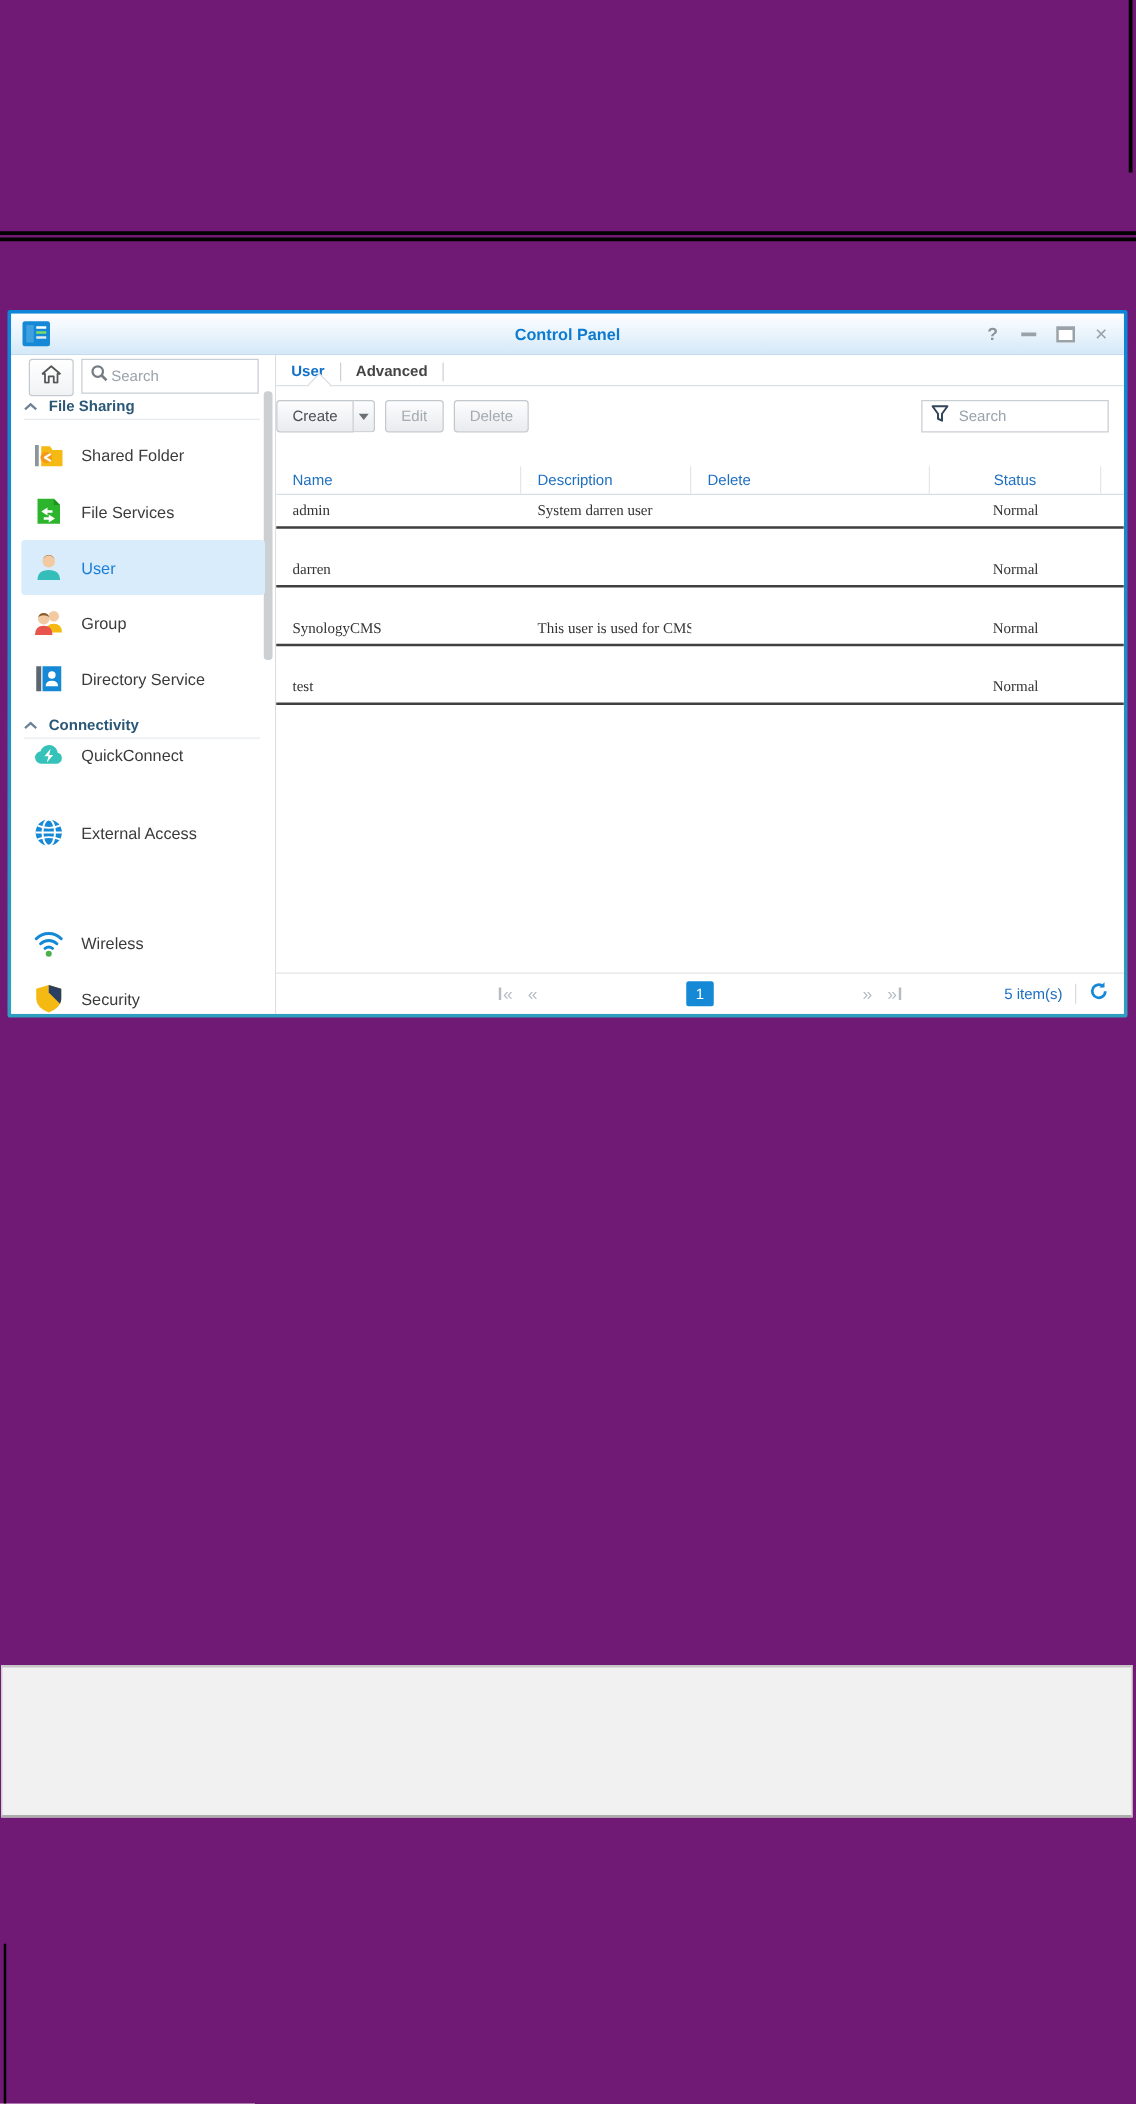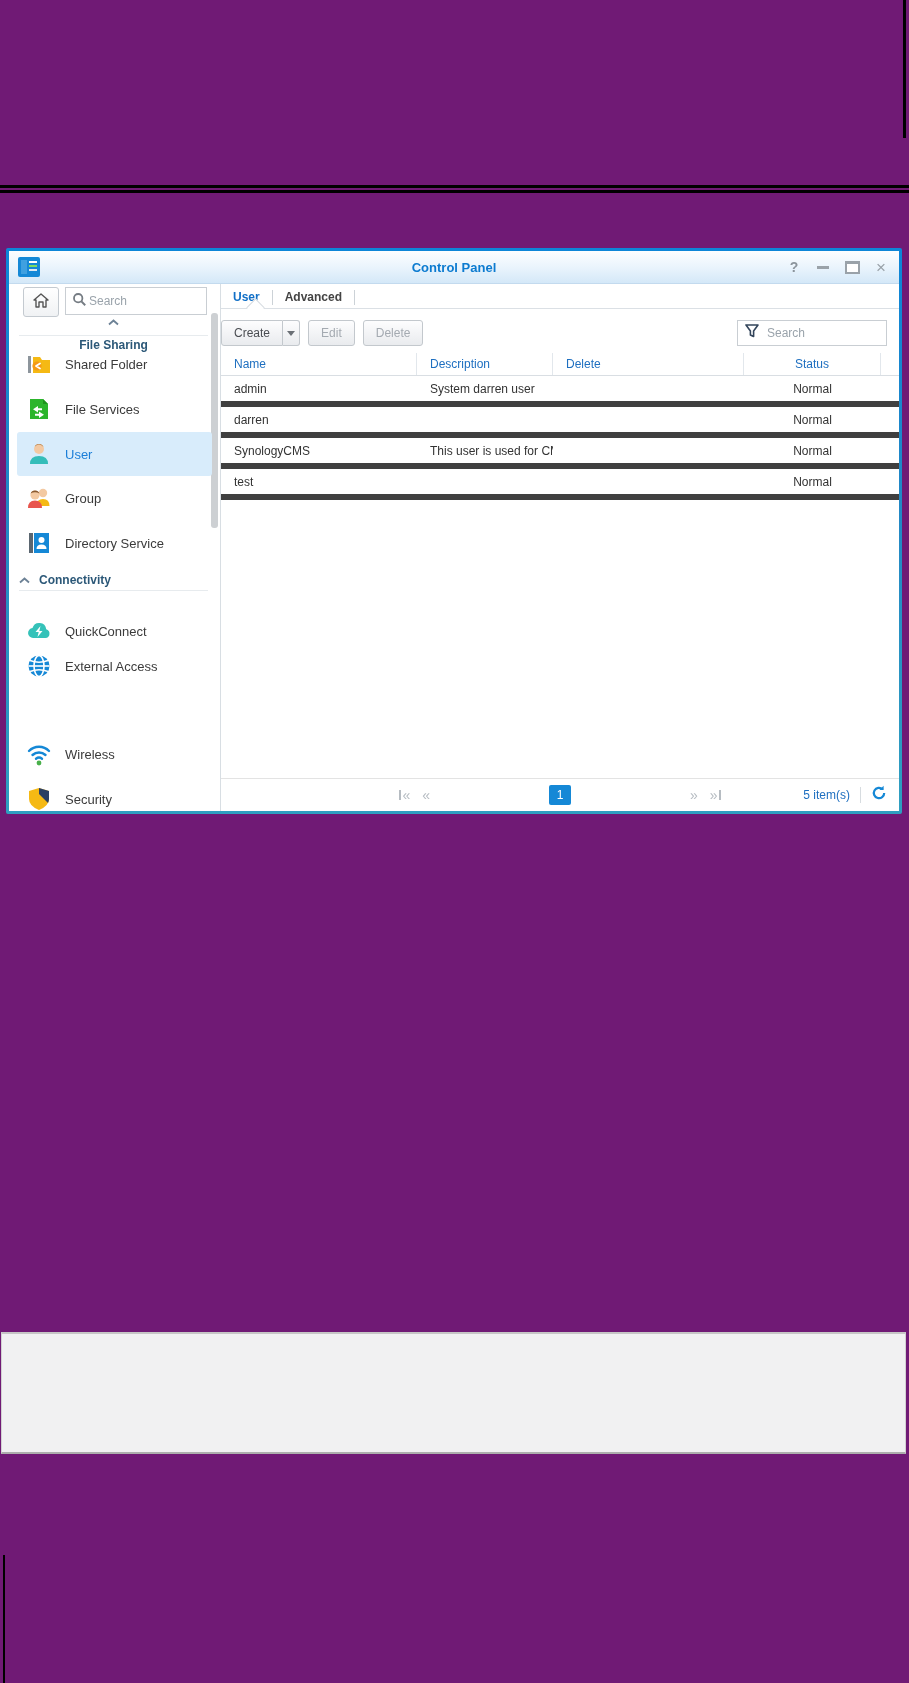--- a/index.html
+++ b/index.html
@@ -43,26 +43,26 @@
   .home-btn{position:absolute;left:14px;top:3px;width:34px;height:28px;border:1px solid #c4cad0;border-radius:3px;
     background:linear-gradient(180deg,#fff,#f0f2f4);display:flex;align-items:center;justify-content:center;}
   .side-search{position:absolute;left:56px;top:3px;width:142px;height:28px;border:1px solid #c9ced3;background:#fff;
     display:flex;align-items:center;box-sizing:border-box;padding:0 6px;}
   .side-search input{border:0;outline:0;width:100%;font-size:12px;color:#444;font-family:"Liberation Sans",sans-serif;}
   .side-search input::placeholder{color:#9aa3ab;}
   .scroll-thumb{position:absolute;right:2px;top:29px;width:7px;height:215px;background:#cdd0d3;border-radius:3px;}
 
   .sec-header{position:absolute;left:10px;right:12px;height:20px;display:flex;align-items:center;gap:9px;
     font-size:12px;font-weight:bold;color:#2c5878;border-bottom:1px solid #e7ebee;cursor:pointer;}
-  .sec-fs{top:31px;flex-direction:column;} .sec-conn{top:286px;}
+  .sec-fs{top:31px;} .sec-conn{top:286px;}
   .side-item{position:absolute;left:8px;right:8px;height:44px;display:flex;align-items:center;gap:12px;
     font-size:13px;color:#3b3b3b;border-radius:3px;padding-left:8px;cursor:pointer;box-sizing:border-box;}
   .side-item.selected{background:#d8ecfb;color:#1a7ed8;}
   .it-0{top:58px;} .it-1{top:103px;} .it-2{top:148px;} .it-3{top:192px;} .it-4{top:237px;}
-  .it-5{top:325px;} .it-6{top:360px;} .it-7{top:403px;} .it-8{top:448px;} .it-9{top:493px;}
+  .it-5{top:298px;} .it-6{top:360px;} .it-7{top:403px;} .it-8{top:448px;} .it-9{top:493px;}
   .sicon{width:28px;height:28px;flex:0 0 28px;}
 
   
   .content{position:relative;flex:1;background:#fff;}
   .tabbar{position:absolute;top:2px;left:0;right:0;height:22px;border-bottom:1px solid #dbe0e5;display:flex;align-items:center;}
   .tab{padding:0 12px;font-size:12px;font-weight:bold;color:#444;cursor:pointer;}
   .tab.active{color:#1270c7;}
   .tab-sep{width:1px;height:15px;background:#ccd2d7;}
   .notch{position:absolute;top:17px;left:28px;width:12px;height:12px;background:#fff;border:1px solid #d6dbe0;
     transform:rotate(45deg);border-right:none;border-bottom:none;}
@@ -74,27 +74,27 @@
   .split{display:flex;}
   .split .main{border-radius:3px 0 0 3px;}
   .split .arrow{width:17px;padding:0;border-left:none;border-radius:0 3px 3px 0;}
   .caret{width:0;height:0;border-left:4px solid transparent;border-right:4px solid transparent;border-top:5px solid #6b7076;}
   .gap{width:8px;}
   .filter-box{margin-left:auto;width:150px;height:26px;border:1px solid #c9ced3;background:#fff;display:flex;
     align-items:center;box-sizing:border-box;padding:0 7px;gap:6px;}
   .filter-box input{border:0;outline:0;width:100%;font-size:12px;color:#444;font-family:"Liberation Sans",sans-serif;}
   .filter-box input::placeholder{color:#9aa3ab;}
 
-  .grid{display:grid;grid-template-columns:196px 136px 191px 137px 1fr;}
+  .grid{display:grid;grid-template-columns:196px 136px 191px 137px 1fr;margin-top:20px;}
   .thead{position:absolute;top:69px;left:0;right:0;height:22px;border-bottom:1px solid #d9dee3;}
   .th{font-size:12px;color:#1e6fc0;display:flex;align-items:center;padding-left:13px;border-right:1px solid #e2e7ec;cursor:pointer;}
   .th:last-child{border-right:none;}
   .th.c-status{justify-content:center;padding-left:0;}
   .tbody{position:absolute;top:92px;left:0;right:0;}
-  .tr{height:25px;border-bottom:6px solid #404040;cursor:pointer;}
+  .tr{height:25px;border-bottom:2px solid #404040;cursor:pointer;font-family:Liberation Serif, serif;}
   .td{font-size:12px;color:#333;display:flex;align-items:center;padding-left:13px;overflow:hidden;white-space:nowrap;}
   .td.c-status{justify-content:center;padding-left:0;}
   .tr.row-disabled .c-status{color:#e8322a;}
 
   .pagination{position:absolute;left:0;right:0;bottom:0;height:32px;border-top:1px solid #e3e3e3;
     display:flex;align-items:center;}
   .pg-center{position:absolute;left:0;right:0;display:flex;align-items:center;justify-content:center;gap:12px;}
   .pg-arrow{color:#b6bcc2;font-size:14px;display:flex;align-items:center;gap:1px;cursor:pointer;user-select:none;}
   .pg-arrow .bar{width:2px;height:10px;background:#b6bcc2;display:inline-block;}
   .pg-sp{width:95px;}

